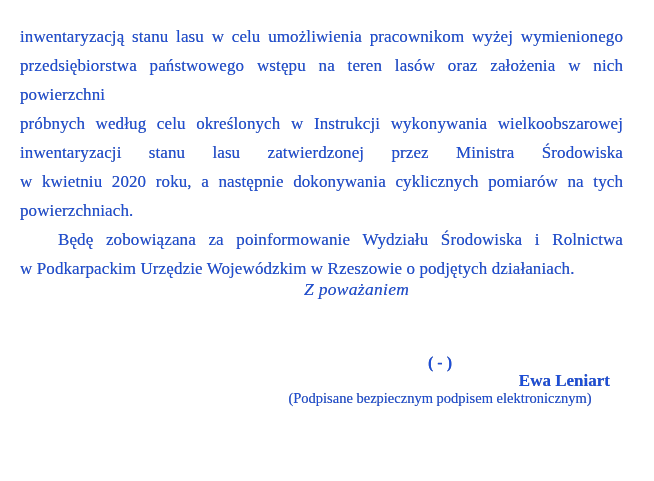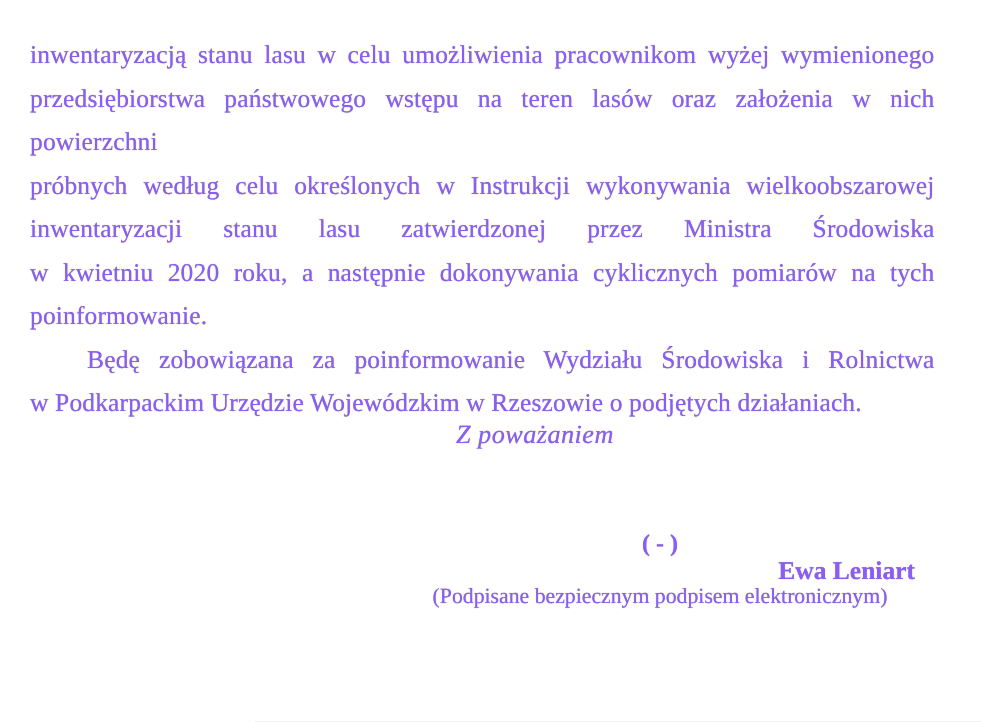--- a/index.html
+++ b/index.html
@@ -7,21 +7,21 @@
     padding: 0;
     background: #e8e8e8;
   }
   .page {
     position: relative;
     width: 654px;
     height: 481px;
     background: #ffffff;
     overflow: hidden;
     font-family: "Liberation Serif", "DejaVu Serif", serif;
-    color: #8b5cf6;
+    color: #1d4ed8;
     text-shadow: 0 0 0.6px rgba(40,40,40,0.55);
   }
   .body-text {
     position: absolute;
     left: 20px;
     top: 22px;
     width: 603px;
     font-size: 17px;
     line-height: 29px;
     letter-spacing: 0.1px;
@@ -82,21 +82,21 @@
 <body>
 
 <div class="page">
 
   <div class="body-text">
     <div class="line just">inwentaryzacją stanu lasu w celu umożliwienia pracownikom wyżej wymienionego</div>
     <div class="line just">przedsiębiorstwa państwowego wstępu na teren lasów oraz założenia w nich powierzchni</div>
     <div class="line just">próbnych według celu określonych w Instrukcji wykonywania wielkoobszarowej</div>
     <div class="line just">inwentaryzacji stanu lasu zatwierdzonej przez Ministra Środowiska</div>
     <div class="line just">w kwietniu 2020 roku, a następnie dokonywania cyklicznych pomiarów na tych</div>
-    <div class="line plain">poinformowanie.</div>
+    <div class="line plain">powierzchniach.</div>
     <div class="line just indent">Będę zobowiązana za poinformowanie Wydziału Środowiska i Rolnictwa</div>
     <div class="line plain">w Podkarpackim Urzędzie Wojewódzkim w Rzeszowie o podjętych działaniach.</div>
   </div>
 
   <div class="closing">Z poważaniem</div>
 
   <div class="signature">
     <div class="sig-dash">( - )</div>
     <div class="sig-name">Ewa Leniart</div>
     <div class="sig-note">(Podpisane bezpiecznym podpisem elektronicznym)</div>

